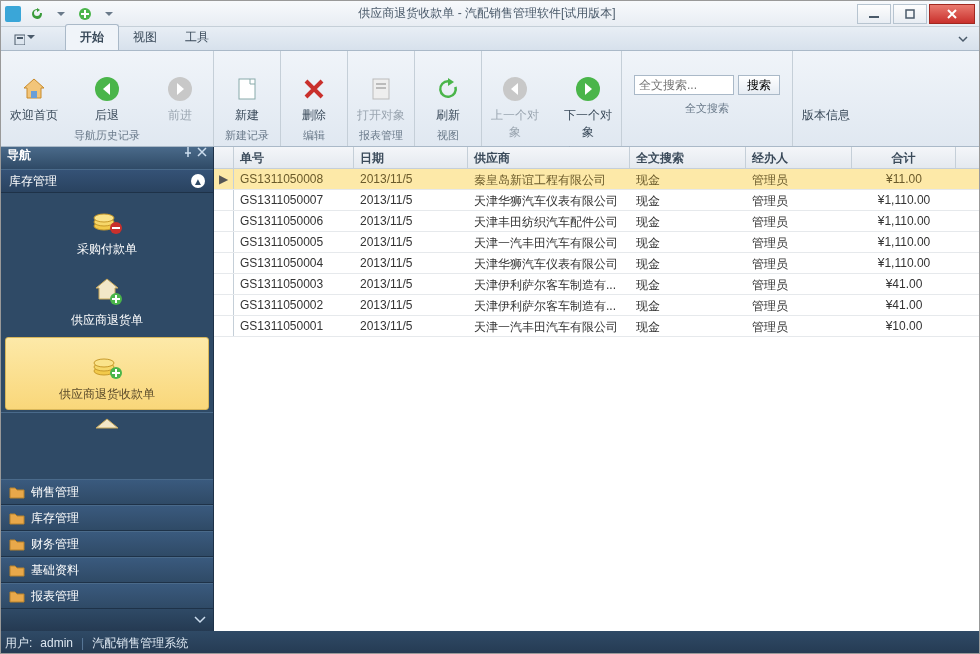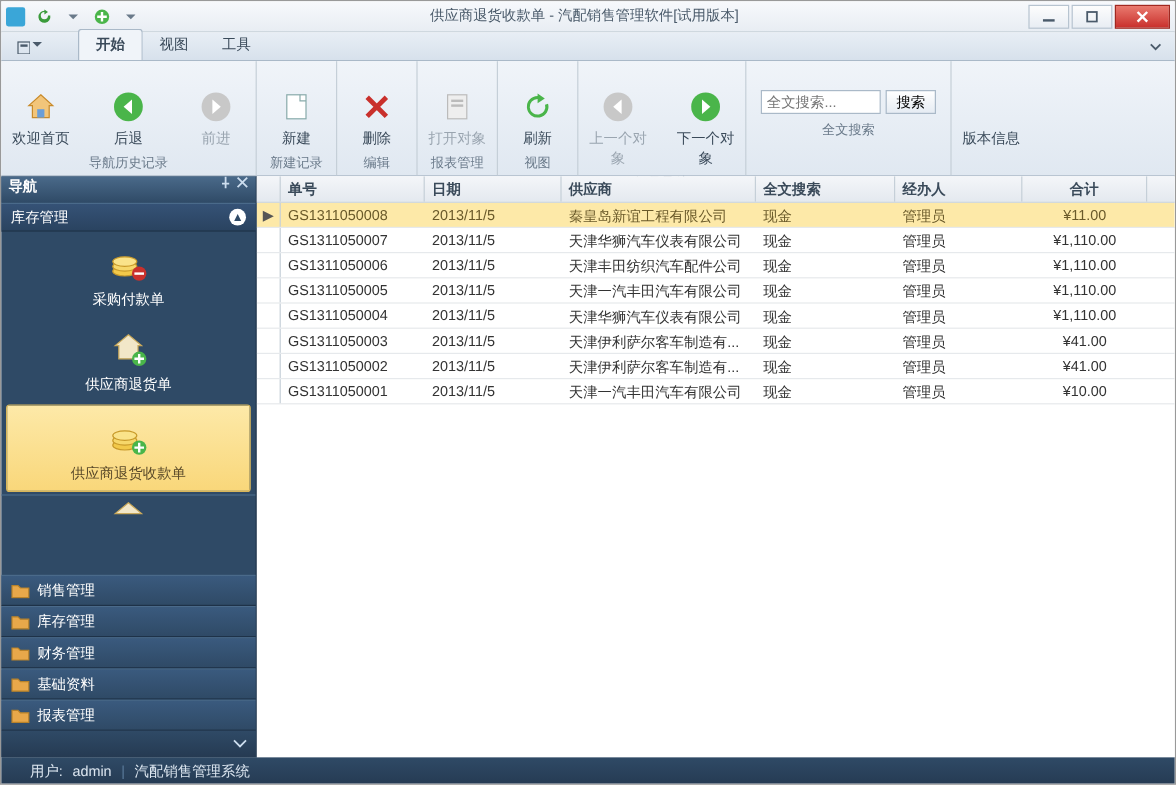--- a/index.html
+++ b/index.html
@@ -68,21 +68,21 @@
 .grid .gbody { flex:1; overflow:auto; }
 .grid .grow { display:flex; height:21px; border-bottom:1px solid #e6e9ec; }
 .grid .grow .gc { padding:3px 6px; white-space:nowrap; overflow:hidden; color:#333; }
 .grid .grow.sel { background:#fde9a8; }
 .grid .grow.sel .gc { color:#6a5a2a; }
 .grid .grow .rowsel { color:#555; }
 .c0 { width:120px; } .c1 { width:114px; } .c2 { width:162px; } .c3 { width:116px; } .c4 { width:106px; }
 .c5 { width:104px; text-align:center; }
 
 
-.status { height:24px; background:linear-gradient(#2f4a66,#253a52); color:#dce6f0; display:flex; align-items:center; padding:0 24px; gap:8px; }
+.status { height:24px; background:linear-gradient(#2f4a66,#253a52); color:#dce6f0; display:flex; align-items:center; padding:0 4px; gap:8px; }
 .status .sep { color:#5a7a9a; }
 
 
 svg { display:block; }
 </style>
 </head>
 <body>
 
 <div class="titlebar">
   <div class="sysicon"></div>

